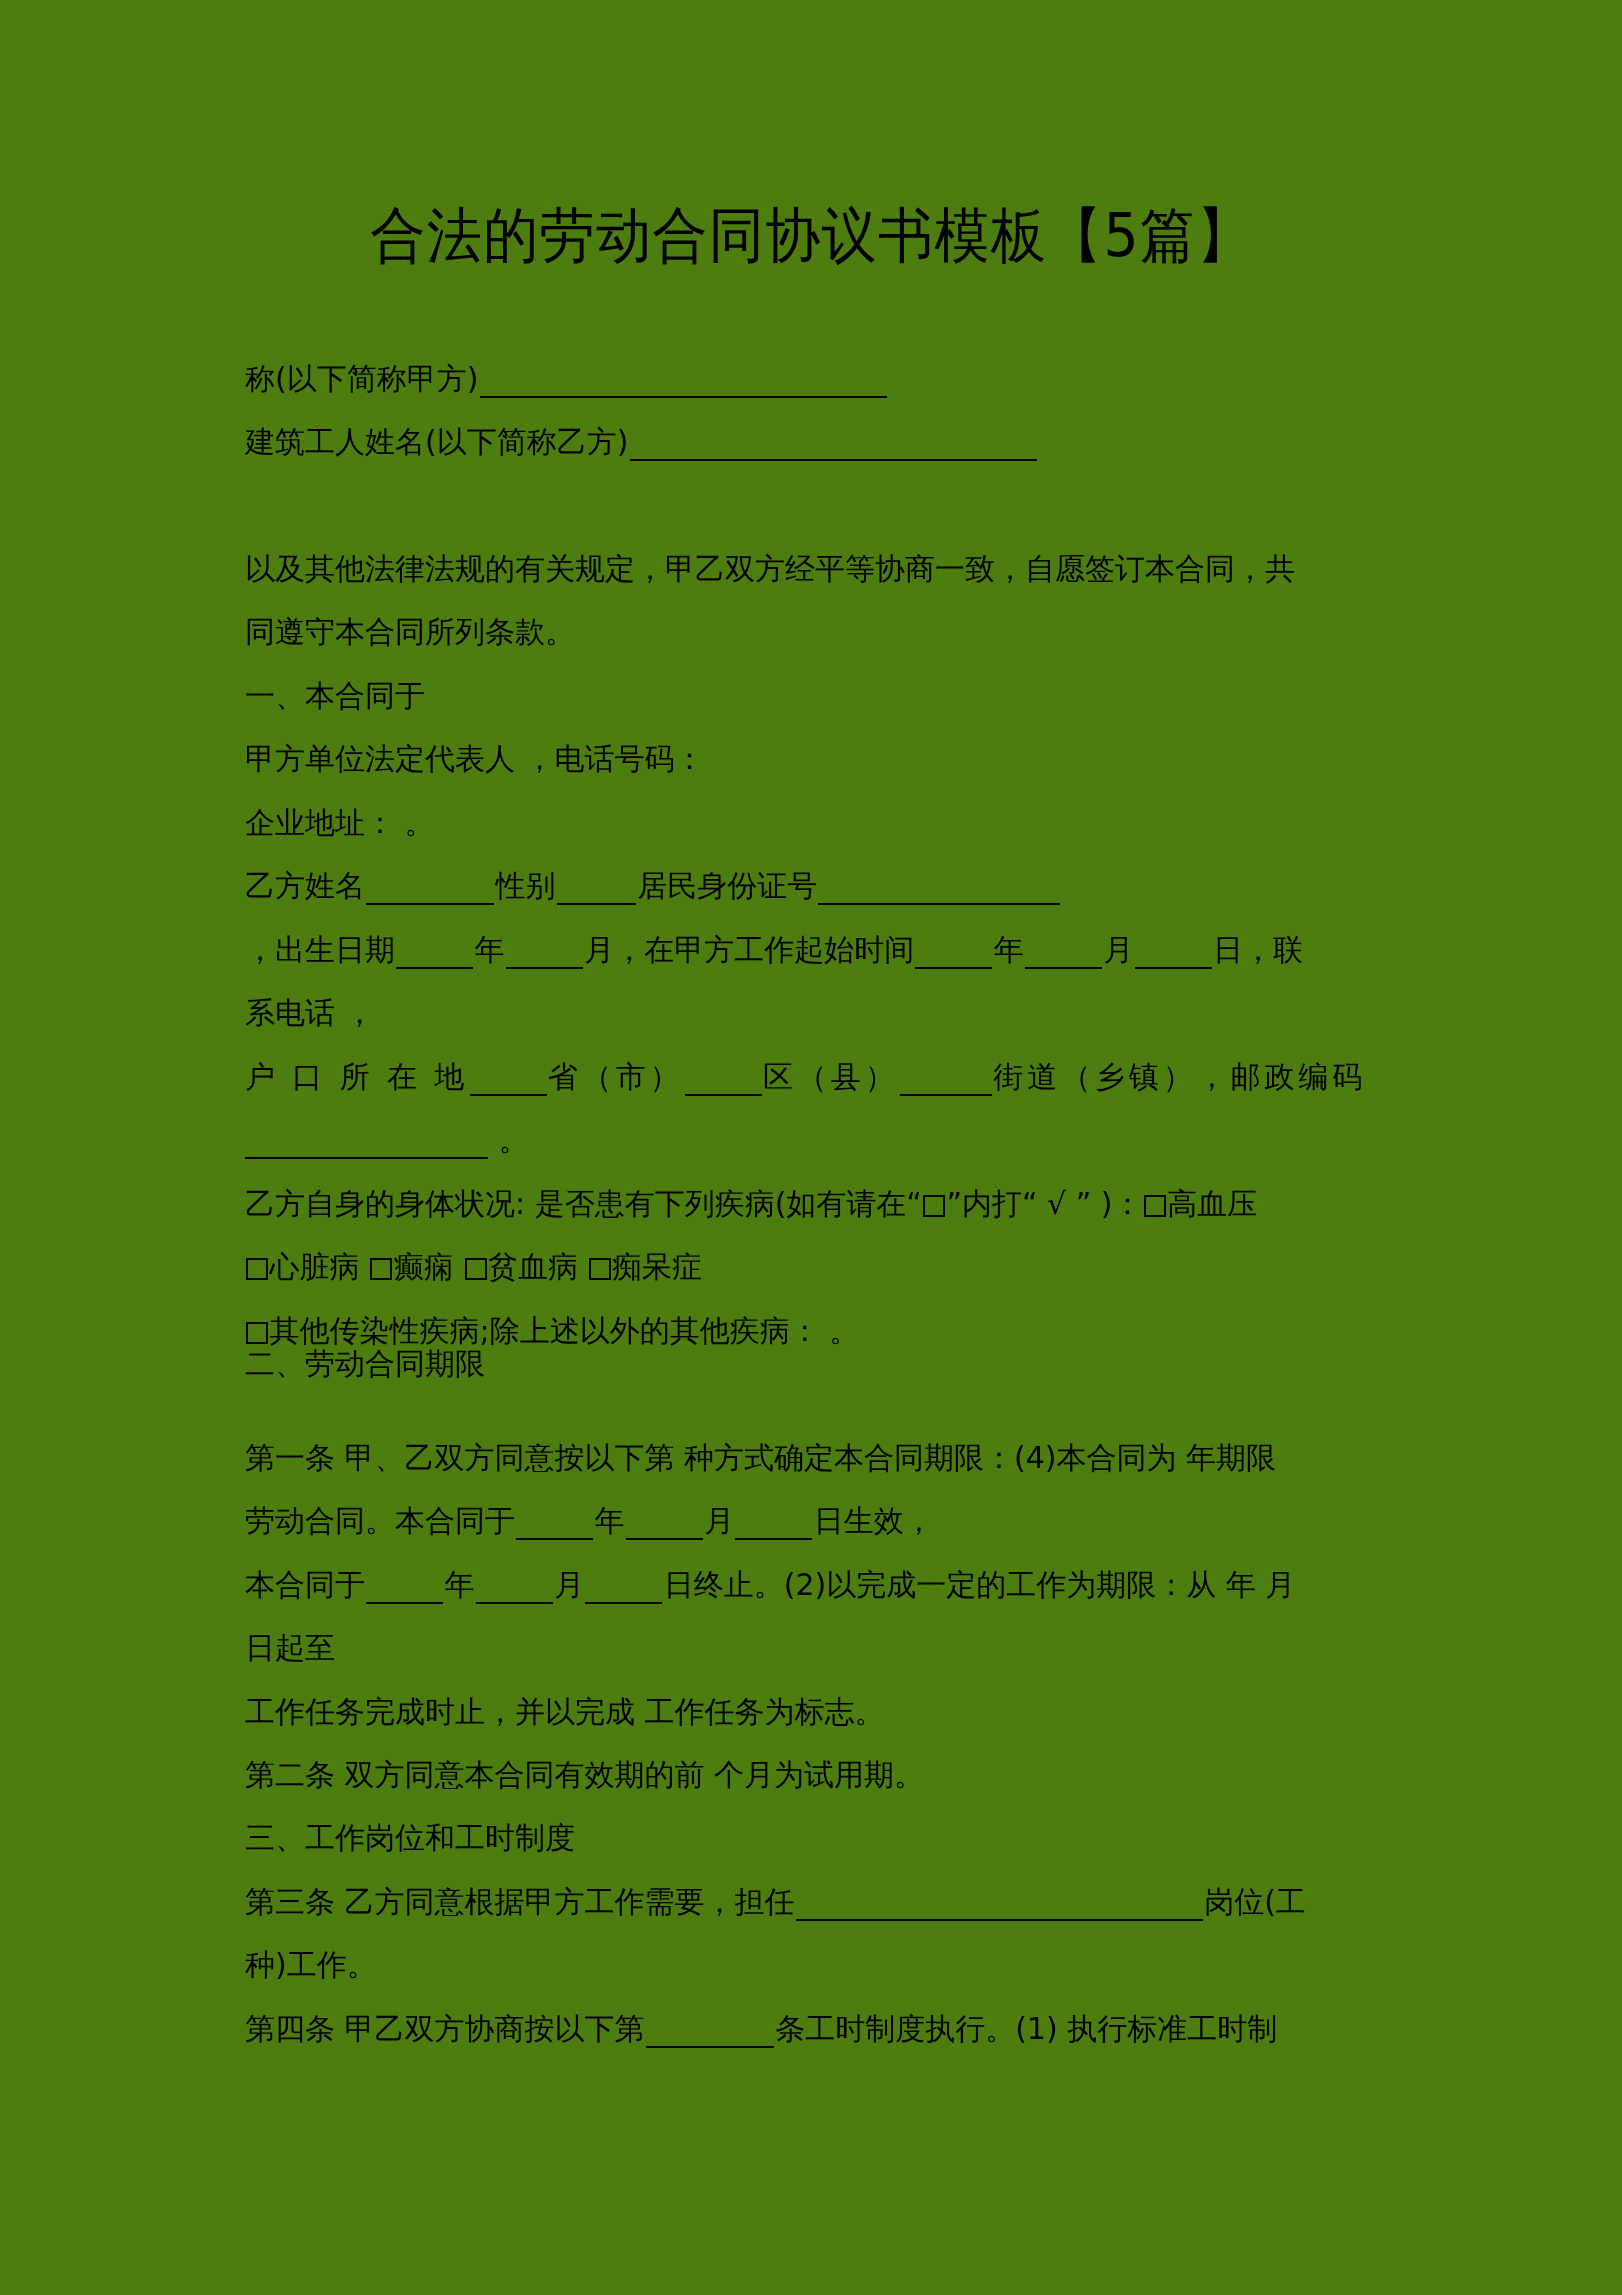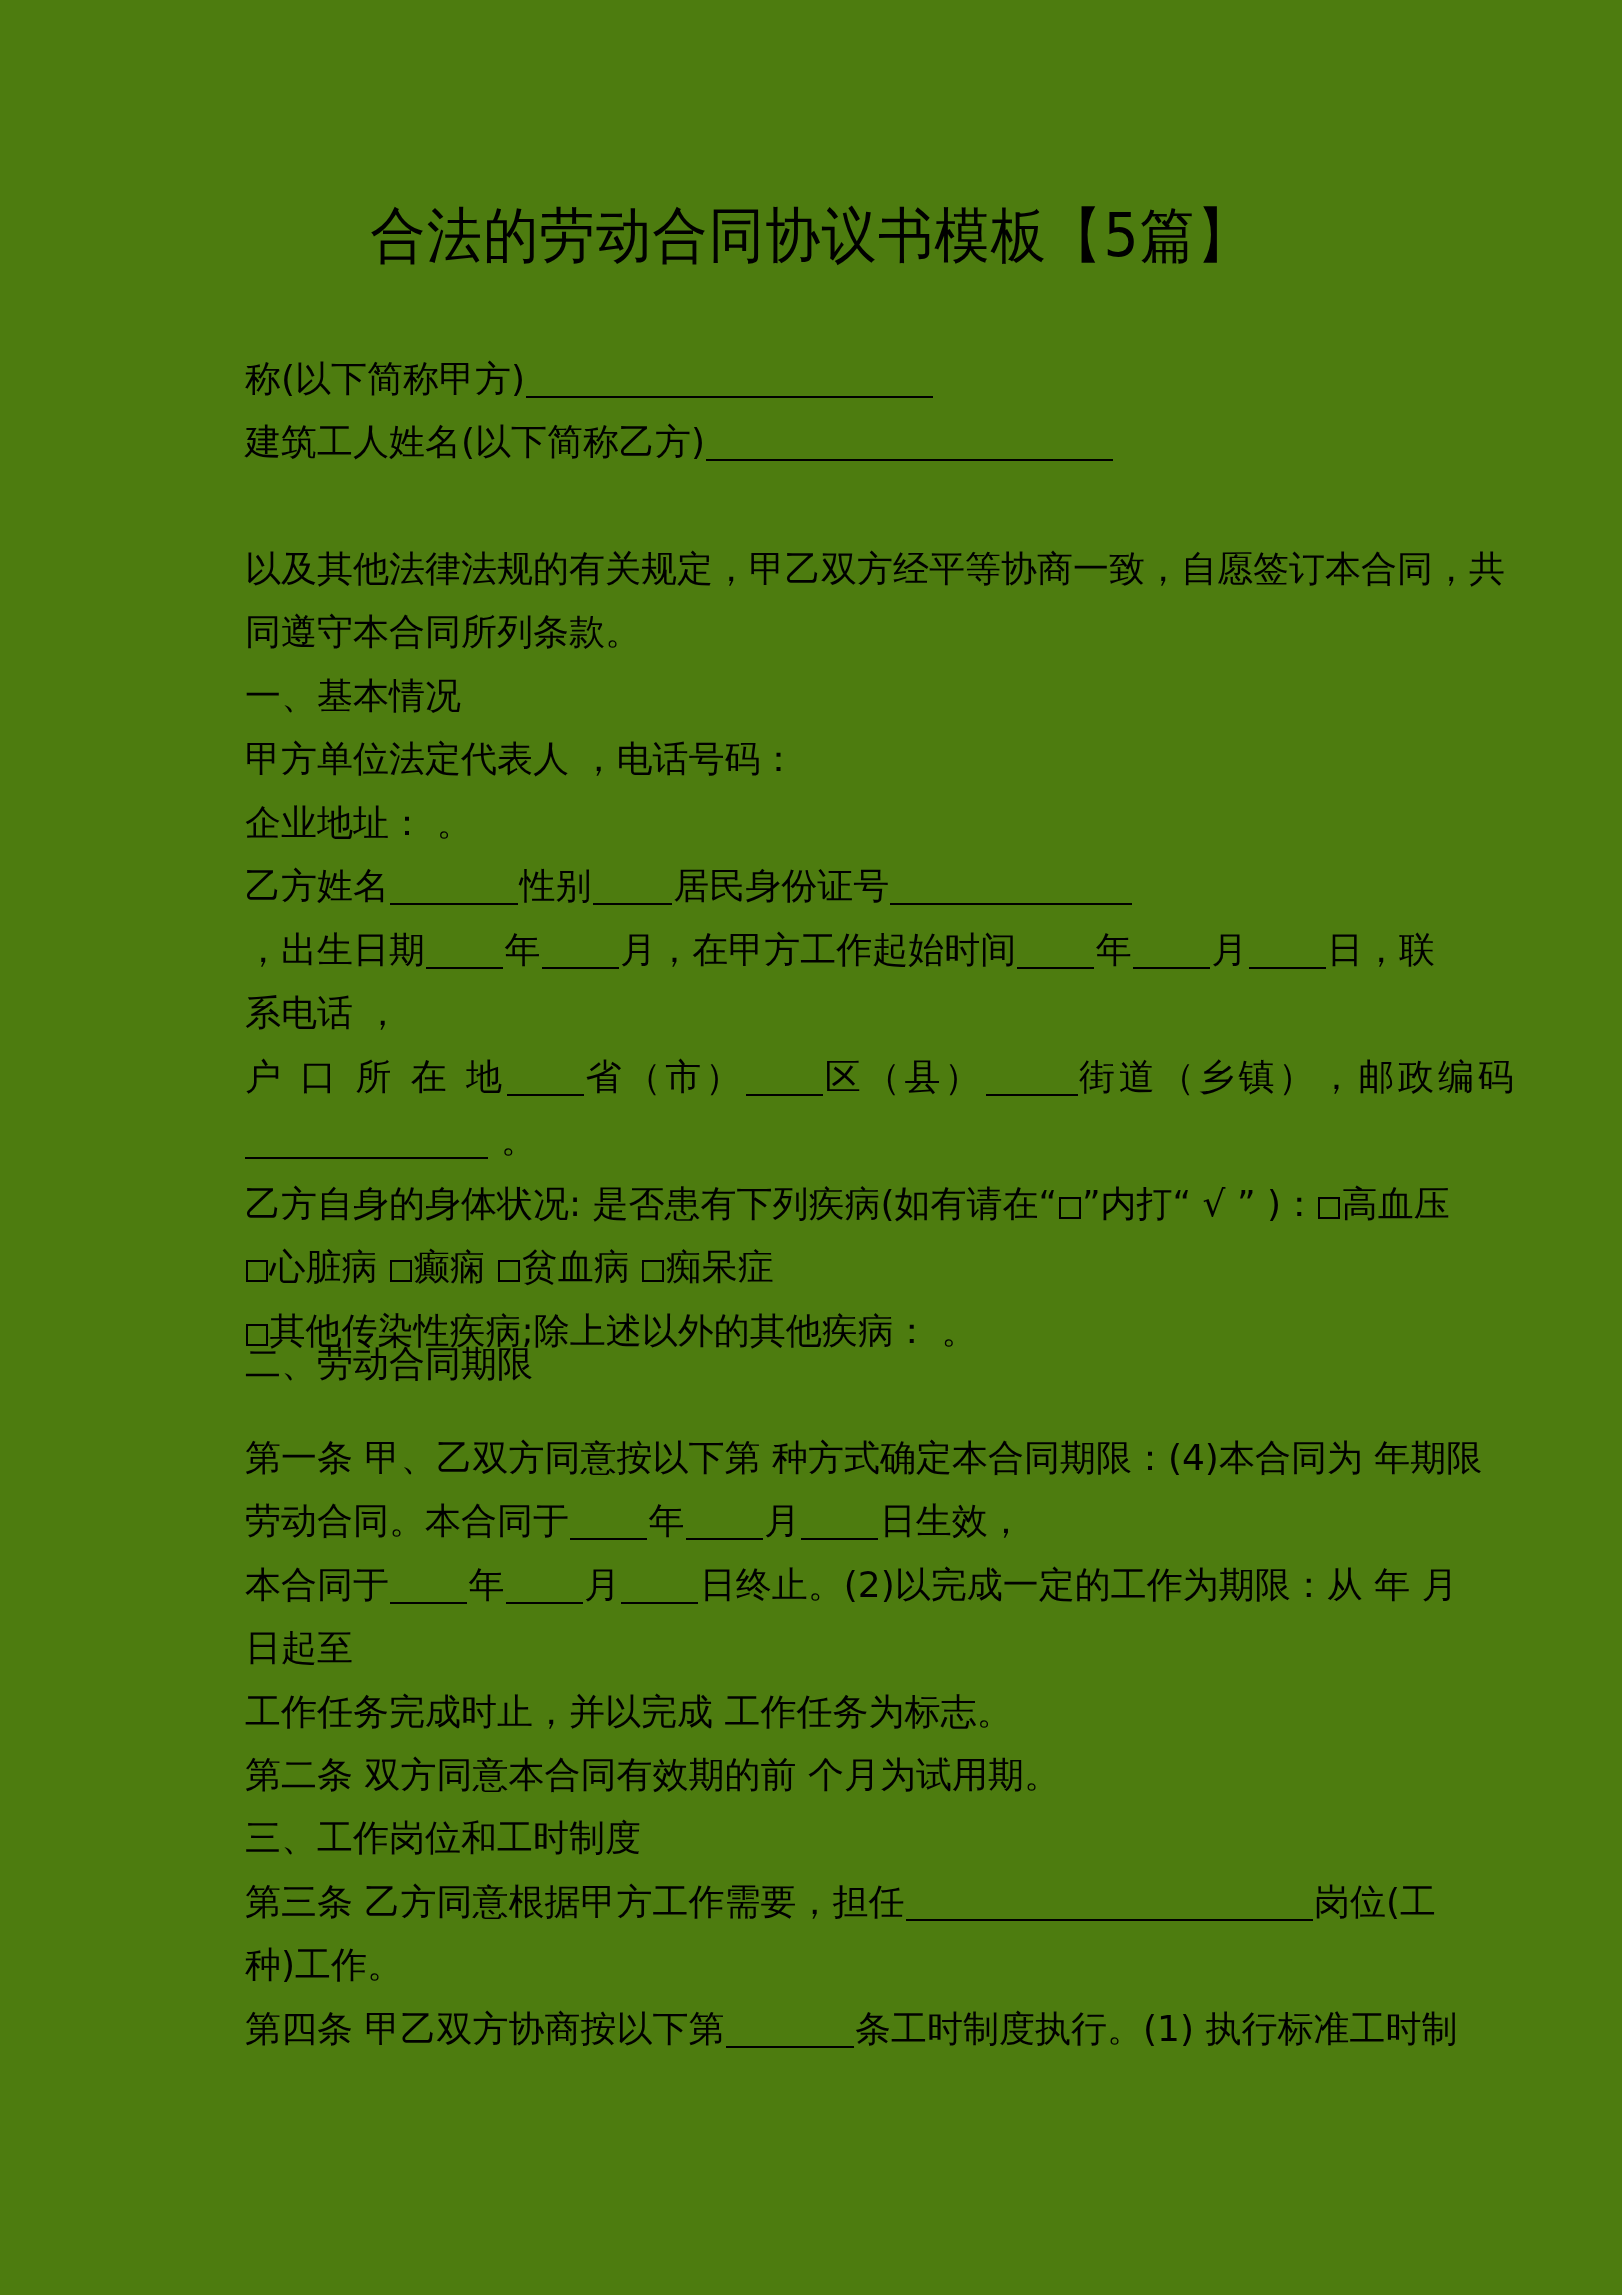--- a/index.html
+++ b/index.html
@@ -29,21 +29,21 @@
       font-size: 60px;
       line-height: 79px;
       letter-spacing: 1.3px;
       font-family: "DejaVu Sans", "Liberation Sans", sans-serif;
       transform: scaleX(0.92);
     }
     .line {
       position: absolute;
       left: 245px;
       width: 1132px;
-      font-size: 36px;
+      font-size: 30px;
       line-height: 39px;
       white-space: nowrap;
       font-family: "DejaVu Sans", "Liberation Sans", sans-serif;
       transform-origin: left center;
     }
     .blank {
       display: inline-block;
       border-bottom: 2px solid #000;
       height: 29px;
       vertical-align: bottom;
@@ -70,21 +70,21 @@
     <span>称(以下简称甲方)</span><span class="blank" style="width:407px"></span>
   </div>
 
   <div class="line" style="top:422px">
     <span>建筑工人姓名(以下简称乙方)</span><span class="blank" style="width:407px"></span>
   </div>
 
   <div class="line" style="top:549px">以及其他法律法规的有关规定，甲乙双方经平等协商一致，自愿签订本合同，共</div>
   <div class="line" style="top:612px">同遵守本合同所列条款。</div>
 
-  <div class="line" style="top:676px">一、基本情况</div>
+  <div class="line" style="top:676px">一、本合同于</div>
   <div class="line" style="top:739px">甲方单位法定代表人 ，电话号码：</div>
   <div class="line" style="top:803px">企业地址：  。</div>
 
   <div class="line" style="top:866px">
     <span>乙方姓名</span><span class="blank" style="width:128px"></span><span>性别</span><span class="blank" style="width:79px"></span><span>居民身份证号</span><span class="blank" style="width:242px"></span>
   </div>
 
   <div class="line" style="top:930px">
     <span>，出生日期</span><span class="blank" style="width:77px"></span><span>年</span><span class="blank" style="width:77px"></span><span>月，在甲方工作起始时间</span><span class="blank" style="width:77px"></span><span>年</span><span class="blank" style="width:77px"></span><span>月</span><span class="blank" style="width:77px"></span><span>日，联</span>
   </div>

